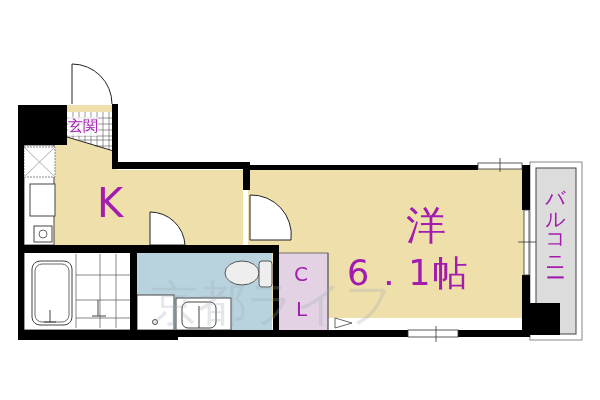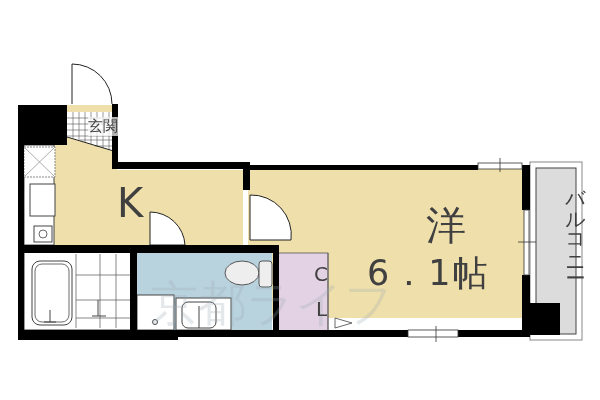--- a/index.html
+++ b/index.html
@@ -1,18 +1,18 @@
 <!DOCTYPE html>
 <html><head>
 <meta charset="utf-8">
 <style>
   html,body{margin:0;padding:0;background:#fff;}
   body{width:600px;height:400px;position:relative;overflow:hidden;font-family:"DejaVu Sans",sans-serif;}
   .abs{position:absolute;}
-  .label{position:absolute;color:#404040;margin-left:20px;}
+  .label{position:absolute;color:#a21caf;}
 </style>
 </head>
 <body>
 
 <svg class="abs" style="left:0;top:0" width="600" height="400" viewBox="0 0 600 400">
 
   <g>
     <rect x="530" y="162" width="52" height="178" fill="#fff" stroke="#888" stroke-width="1"></rect>
     <rect x="536" y="168" width="40" height="166" fill="#dcdcdc" stroke="#444" stroke-width="1"></rect>
   </g>

